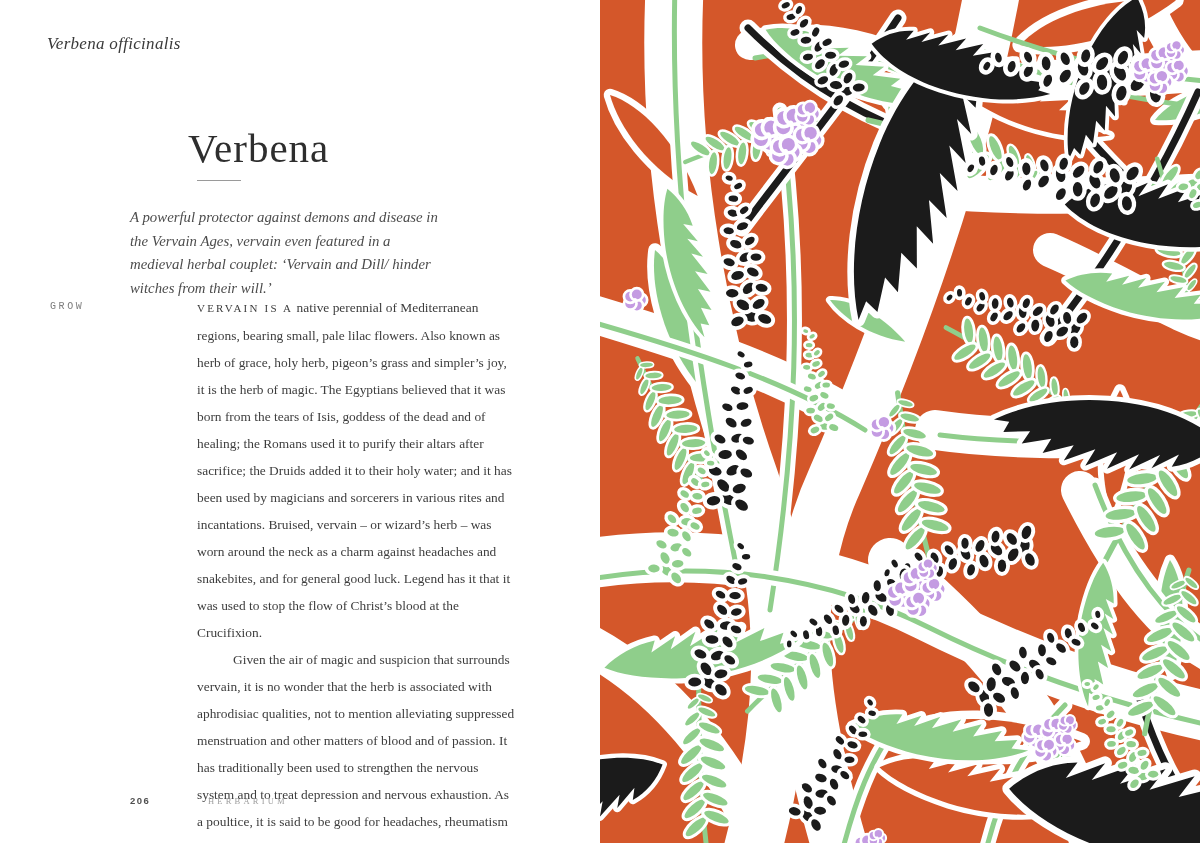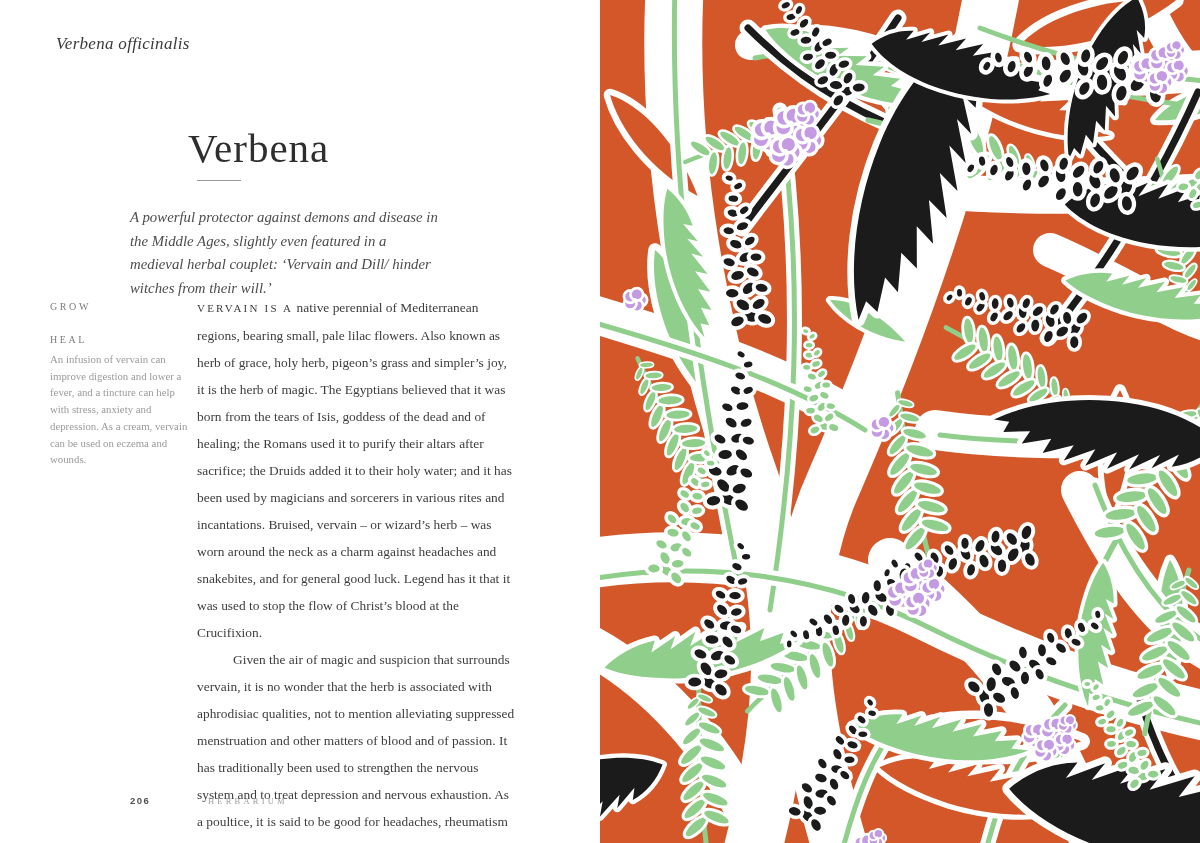--- a/index.html
+++ b/index.html
@@ -5,27 +5,27 @@
   :root{
     --orange:#D4572A; --green:#8FCE8B; --lilac:#C49BE2; --black:#1B1B1B;
     --ink:#3d3d3d; --ink-soft:#4c4c4c; --gray:#979797; --gray-dark:#6f6f6f;
   }
   *{margin:0;padding:0;box-sizing:border-box}
   body{background:#fff;font-family:"Liberation Serif",serif}
   .spread{position:relative;width:1200px;height:843px;background:#fff;overflow:hidden}
 
   .page-left{position:absolute;left:0;top:0;width:600px;height:843px;background:#fff}
 
-  .species{position:absolute;left:56px;top:34px;font-style:italic;font-size:17px;color:#3a3a3a;letter-spacing:.3px}
+  .species{position:absolute;left:47px;top:34px;font-style:italic;font-size:17px;color:#3a3a3a;letter-spacing:.3px}
   .title{position:absolute;left:188px;top:124px;font-size:41px;font-weight:400;color:#2e2e2e;letter-spacing:1px}
   .title-rule{position:absolute;left:197px;top:180px;width:44px;height:1px;background:#9a9a9a}
 
   .intro{position:absolute;left:130px;top:206px;width:312px;font-style:italic;font-size:14.8px;line-height:1.6;color:var(--ink-soft)}
 
-  .sidebar{position:absolute;left:50px;top:301px;width:142px;font-family:Liberation Serif, serif;color:var(--gray)}
+  .sidebar{position:absolute;left:50px;top:301px;width:142px;font-family:Liberation Mono, monospace;color:var(--gray)}
   .side-heading{font-size:10px;letter-spacing:2.6px;color:#7d7d7d;margin-bottom:6px}
   .side-text{font-size:10.8px;line-height:1.55;color:#9a9a9a}
   .side-block+.side-block{margin-top:22px}
 
   .body-text{position:absolute;left:197px;top:294px;width:318px;font-size:13.4px;line-height:27px;color:var(--ink)}
   .body-text p+p{text-indent:36px}
   .lead-caps{text-transform:uppercase;font-size:11px;letter-spacing:2.2px}
 
   .folio{position:absolute;left:130px;top:795px;font-family:"Liberation Sans",sans-serif;font-size:9.5px;font-weight:700;letter-spacing:1.5px;color:#4f4f4f}
   .book-title{position:absolute;left:208px;top:796px;font-family:Liberation Serif, serif;font-size:8.5px;letter-spacing:3.2px;color:#9d9d9d}
@@ -45,29 +45,25 @@
 </head>
 <body>
 
 <div class="spread">
 
   <div class="page-left">
     <div class="species">Verbena officinalis</div>
     <h1 class="title">Verbena</h1>
     <div class="title-rule"></div>
 
-    <div class="intro">A powerful protector against demons and disease in the Middle Ages, slightly even featured in a medieval herbal couplet: ‘Vervain and Dill/ hinder witches from their will.’</div>
+    <div class="intro">A powerful protector against demons and disease in the Vervain Ages, vervain even featured in a medieval herbal couplet: ‘Vervain and Dill/ hinder witches from their will.’</div>
 
     <div class="sidebar">
       <div class="side-block">
         <div class="side-heading">GROW</div>
-      </div>
-      <div class="side-block">
-        <div class="side-heading">HEAL</div>
-        <div class="side-text">An infusion of vervain can improve digestion and lower a fever, and a tincture can help with stress, anxiety and depression. As a cream, vervain can be used on eczema and wounds.</div>
       </div>
     </div>
 
     <div class="body-text">
       <p><span class="lead-caps">Vervain is a</span><span> native perennial of Mediterranean regions, bearing small, pale lilac flowers. Also known as herb of grace, holy herb, pigeon’s grass and simpler’s joy, it is the herb of magic. The Egyptians believed that it was born from the tears of Isis, goddess of the dead and of healing; the Romans used it to purify their altars after sacrifice; the Druids added it to their holy water; and it has been used by magicians and sorcerers in various rites and incantations. Bruised, vervain – or wizard’s herb – was worn around the neck as a charm against headaches and snakebites, and for general good luck. Legend has it that it was used to stop the flow of Christ’s blood at the Crucifixion.</span></p>
       <p>Given the air of magic and suspicion that surrounds vervain, it is no wonder that the herb is associated with aphrodisiac qualities, not to mention alleviating suppressed menstruation and other matters of blood and of passion. It has traditionally been used to strengthen the nervous system and to treat depression and nervous exhaustion. As a poultice, it is said to be good for headaches, rheumatism and piles. A slightly astringent-tasting vervain tea is made in certain parts of France, and is said to improve sleep, mood and digestion. Do bear in mind that there has been little or no research into the effects of vervain on pregnant or breast-feeding women, so it is recommended that they avoid it.</p>
     </div>
 
     <div class="folio">206</div>
     <div class="book-title">HERBARIUM</div>

